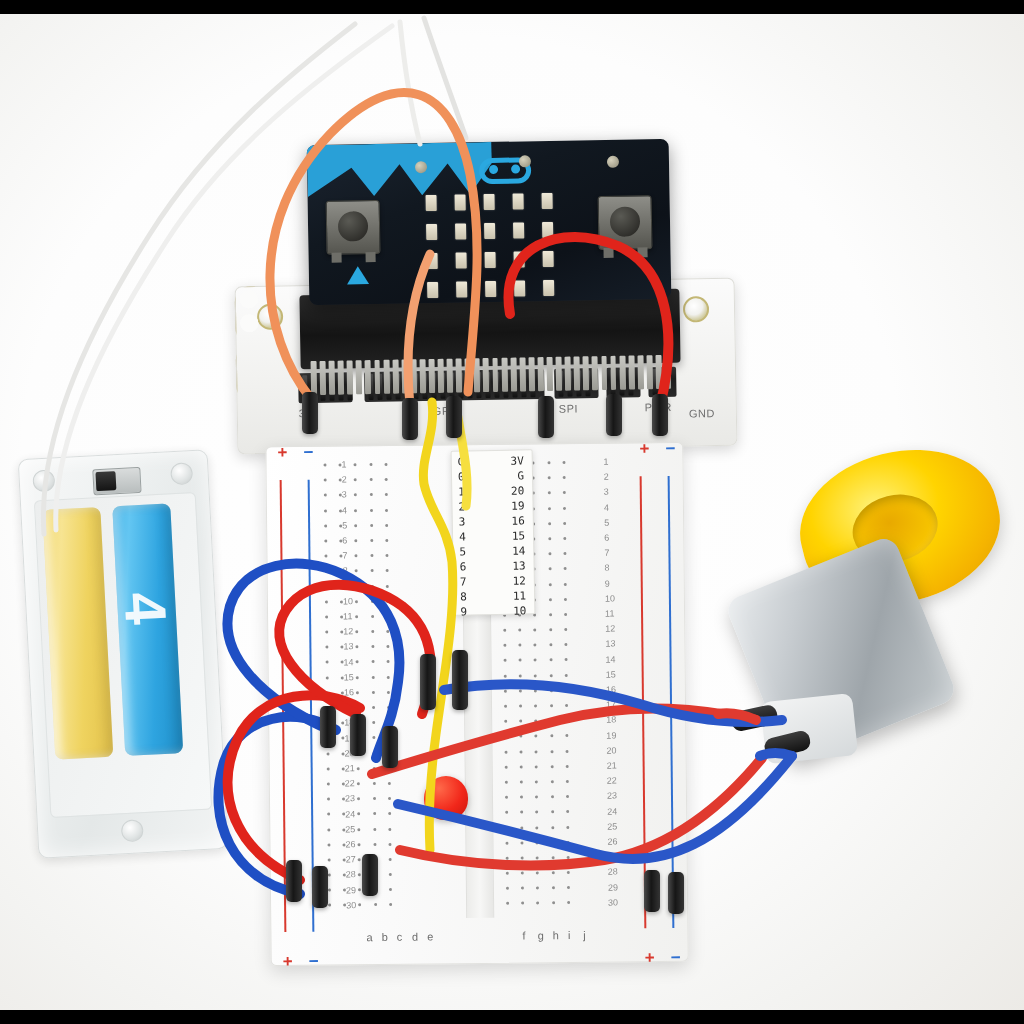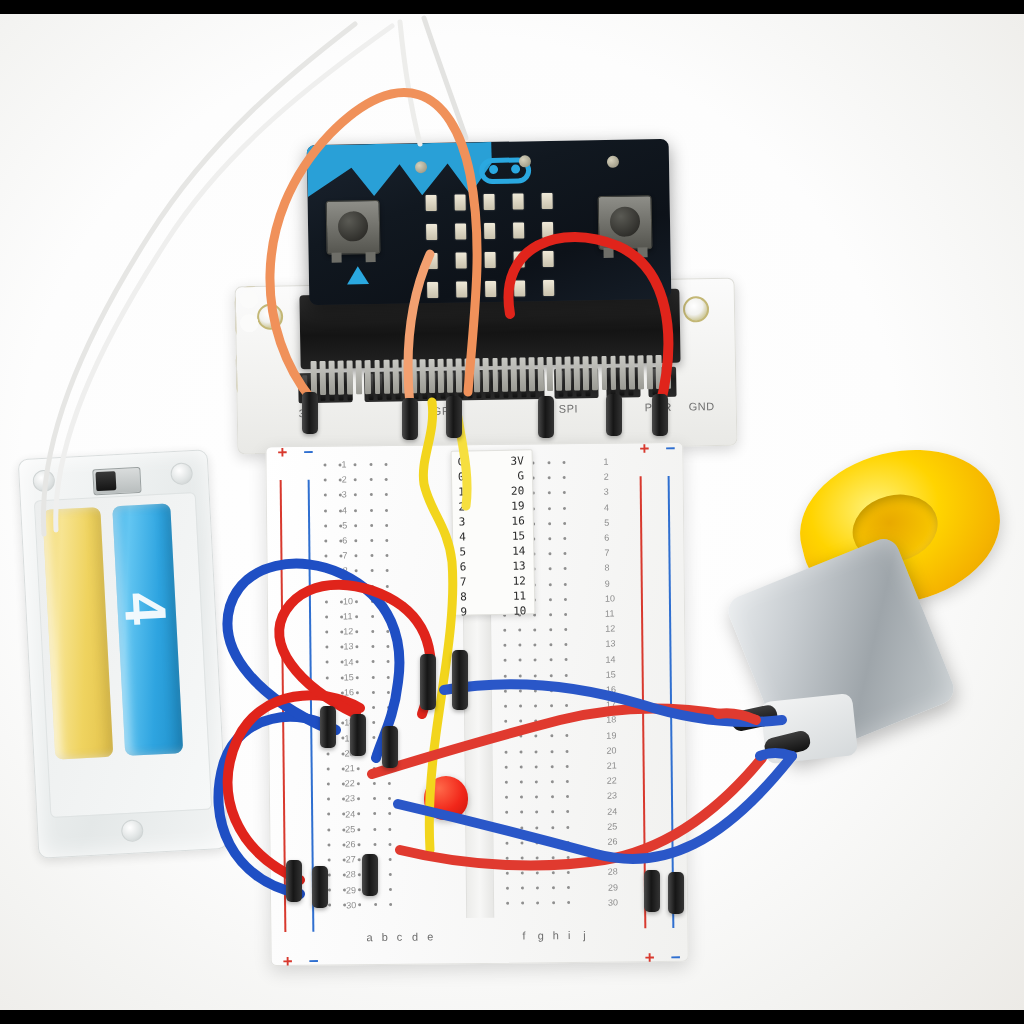--- a/index.html
+++ b/index.html
@@ -276,21 +276,21 @@
             <span></span>
             <span></span>
           </div>
       </div>
 
       <div class="edgelbl" style="left:62px;top:122px;">3V</div>
       <div class="edgelbl" style="left:196px;top:122px;">GPIO</div>
       <div class="edgelbl" style="left:322px;top:122px;">SPI</div>
       <div class="edgelbl" style="left:370px;top:122px;">IIC</div>
       <div class="edgelbl" style="left:408px;top:122px;">PWR</div>
-      <div class="edgelbl" style="left:452px;top:122px;">GND</div>
+      <div class="edgelbl" style="left:452px;top:129px;">GND</div>
     </div>
 
     <div id="edgecon">
       <div class="teeth">
         <span></span>
           <span></span>
           <span></span>
           <span></span>
           <span></span>
           <span></span>

